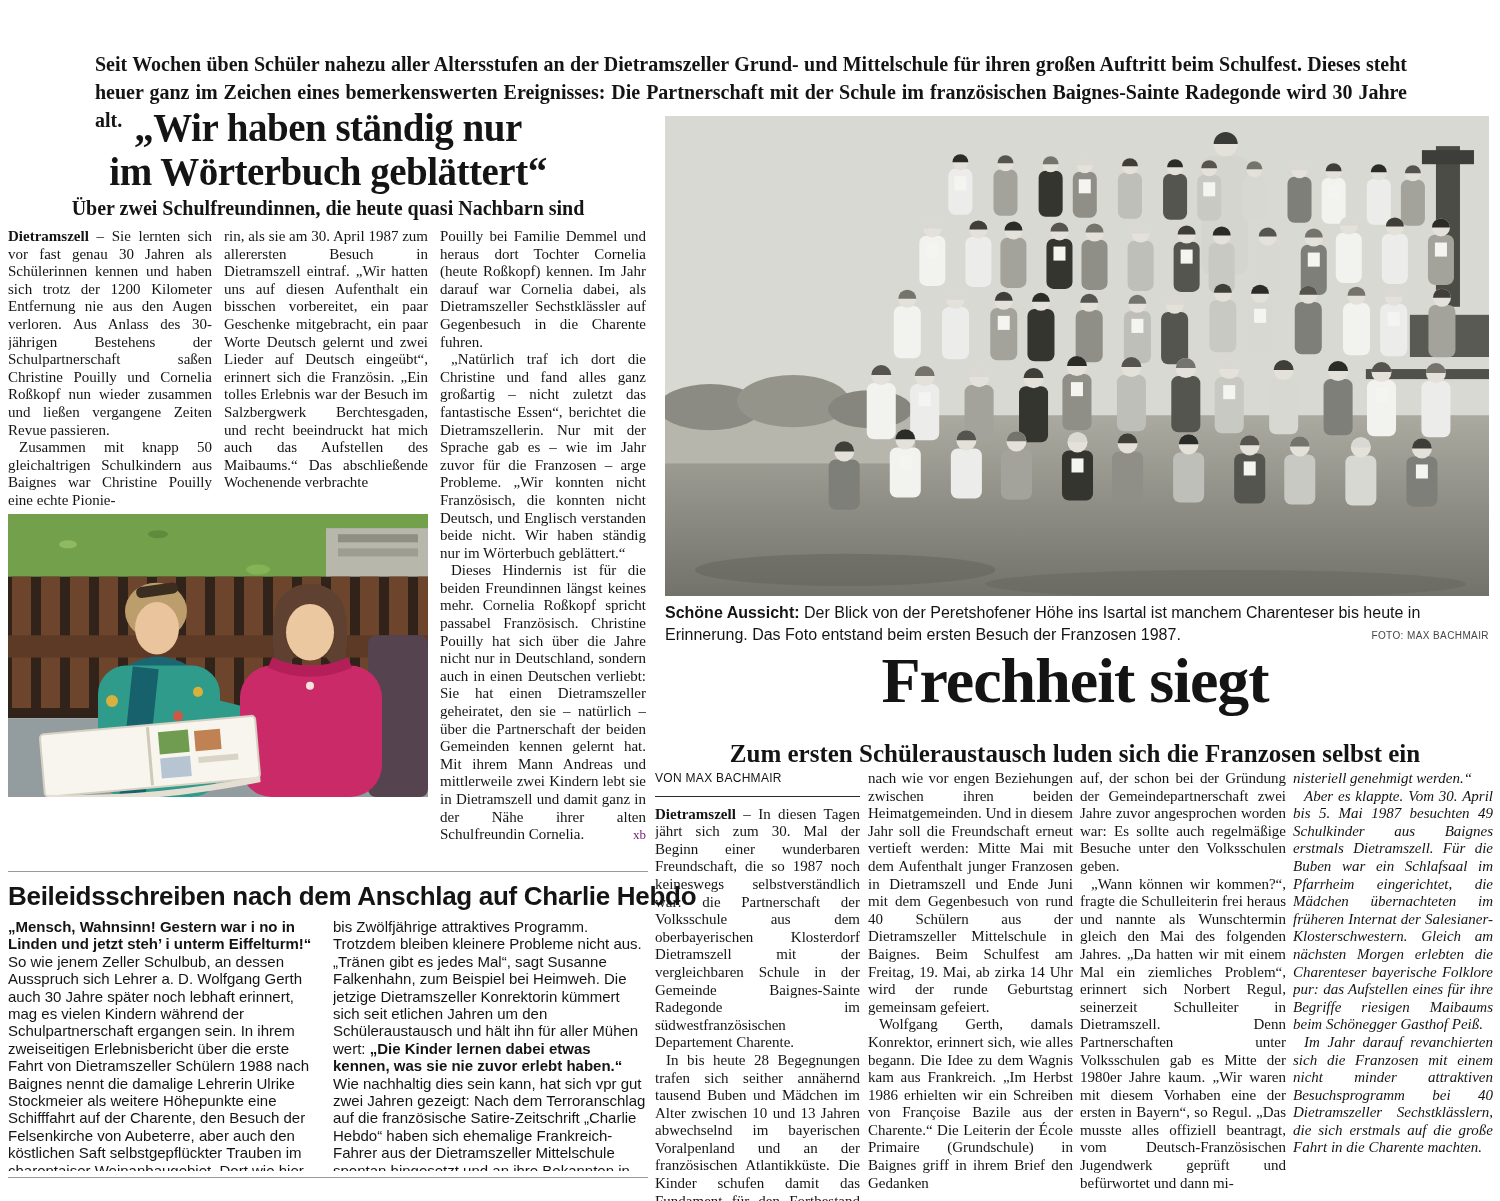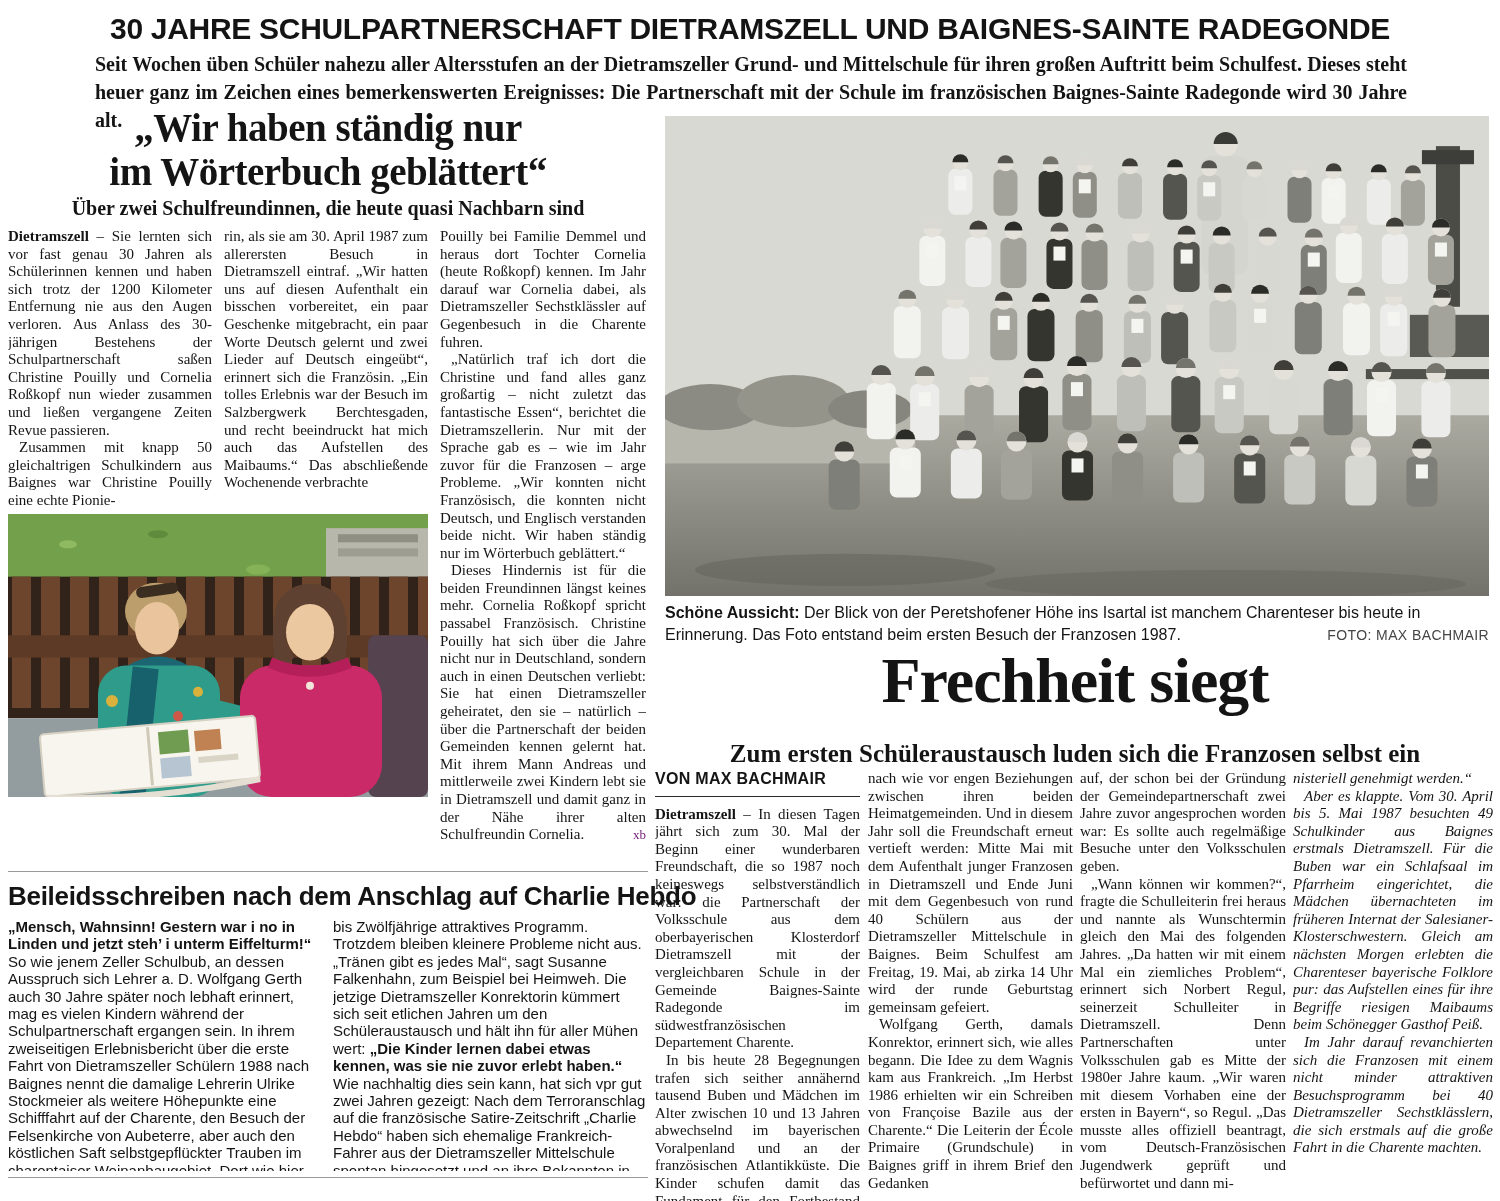--- a/index.html
+++ b/index.html
@@ -17,35 +17,34 @@
   .bb{font-weight:bold;}
   .sig{float:right;color:#701a75;font-size:13px;padding-left:6px;}
   .sanscol{font-family:"Liberation Sans",sans-serif;font-size:15px;line-height:17.4px;
            text-align:left;overflow:hidden;}
   .sanscol p{margin:0;}
   .hebdo-title{font-family:"Liberation Sans",sans-serif;font-weight:bold;font-size:26px;
                letter-spacing:-0.3px;white-space:nowrap;}
   .caption{font-family:"Liberation Sans",sans-serif;font-size:16px;line-height:21.5px;position:relative;}
   .caption .lead{font-weight:bold;}
   .credit{position:absolute;right:0;bottom:2px;font-family:"Liberation Sans",sans-serif;
-          font-size:14px;color:#454545;letter-spacing:0.4px;margin-top:10px;}
+          font-size:10px;color:#454545;letter-spacing:0.4px;margin-top:10px;}
   .rule{border-top:1px solid #9a9a9a;height:0;}
   .rtitle{font-weight:bold;font-size:64px;text-align:center;letter-spacing:-1px;}
   .rsub{font-weight:bold;font-size:25px;text-align:center;}
-  .byline{font-family:"Liberation Sans",sans-serif;font-weight:bold;font-size:16px;
+  .byline{font-family:"Liberation Sans",sans-serif;font-weight:normal;font-size:12px;
           letter-spacing:0.3px;border-bottom:1px solid #2a2a2a;padding-bottom:8px;margin-bottom:9px;}
   .photo{overflow:hidden;}
   .photo svg{display:block;width:100%;height:100%;}
 </style>
 </head>
 <body>
 
 <div id="page">
 
-  <div class="abs kicker" style="left:85px;top:12px;width:1330px;">30 JAHRE SCHULPARTNERSCHAFT DIETRAMSZELL UND BAIGNES-SAINTE RADEGONDE</div>
   <div class="abs standfirst" style="left:95px;top:50px;width:1312px;">Seit Wochen üben Schüler nahezu aller Altersstufen an der Dietramszeller Grund- und Mittelschule für ihren großen Auftritt beim Schulfest. Dieses steht heuer ganz im Zeichen eines bemerkenswerten Ereignisses: Die Partnerschaft mit der Schule im französischen Baignes-Sainte Radegonde wird 30 Jahre alt.</div>
 
   <div class="abs ltitle" style="left:8px;top:106px;width:640px;">
     <div>„Wir haben ständig nur</div>
     <div>im Wörterbuch geblättert“</div>
   </div>
   <div class="abs lsub" style="left:8px;top:197px;width:640px;">Über zwei Schulfreundinnen, die heute quasi Nachbarn sind</div>
 
   <div class="abs bodycol" style="left:8px;top:228px;width:204px;height:284px;">
       <p><span class="bb">Dietramszell</span><span> – Sie lernten sich vor fast genau 30 Jahren als Schülerinnen kennen und haben sich trotz der 1200 Kilometer Entfernung nie aus den Augen verloren. Aus Anlass des 30-jährigen Bestehens der Schulpartnerschaft saßen Christine Pouilly und Cornelia Roßkopf nun wieder zusammen und ließen vergangene Zeiten Revue passieren.</span></p>

